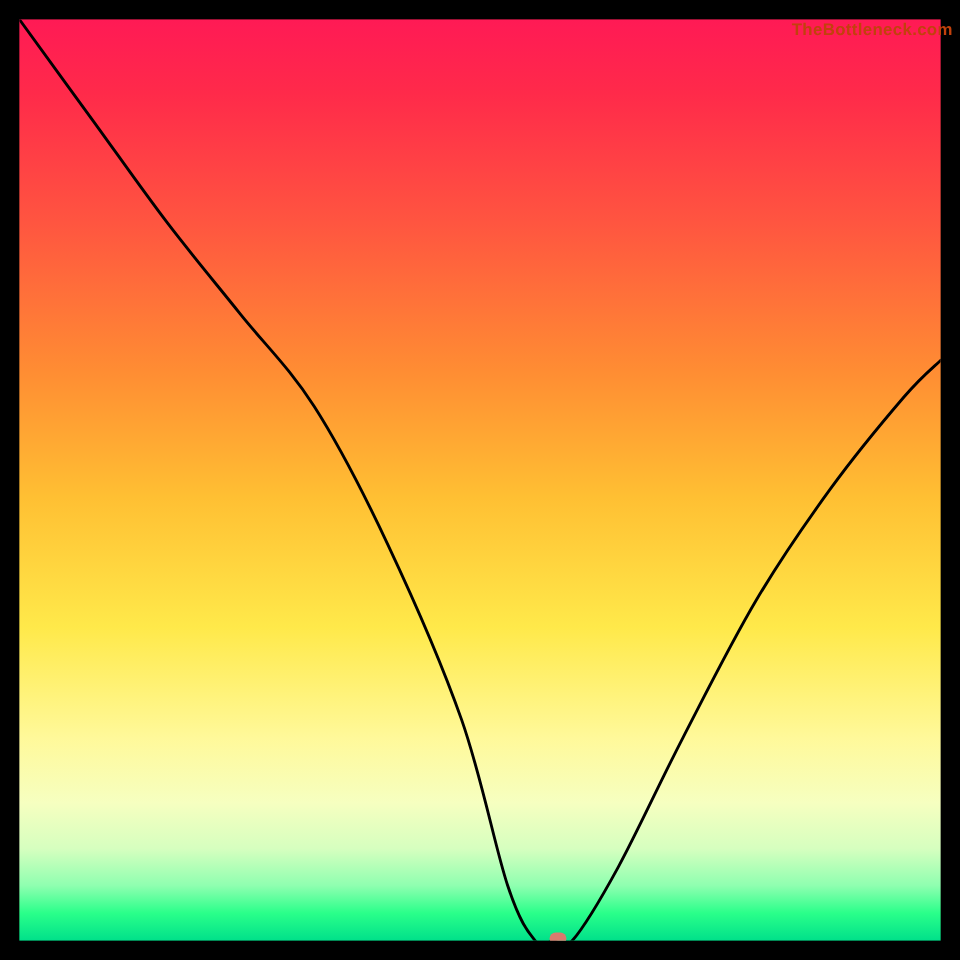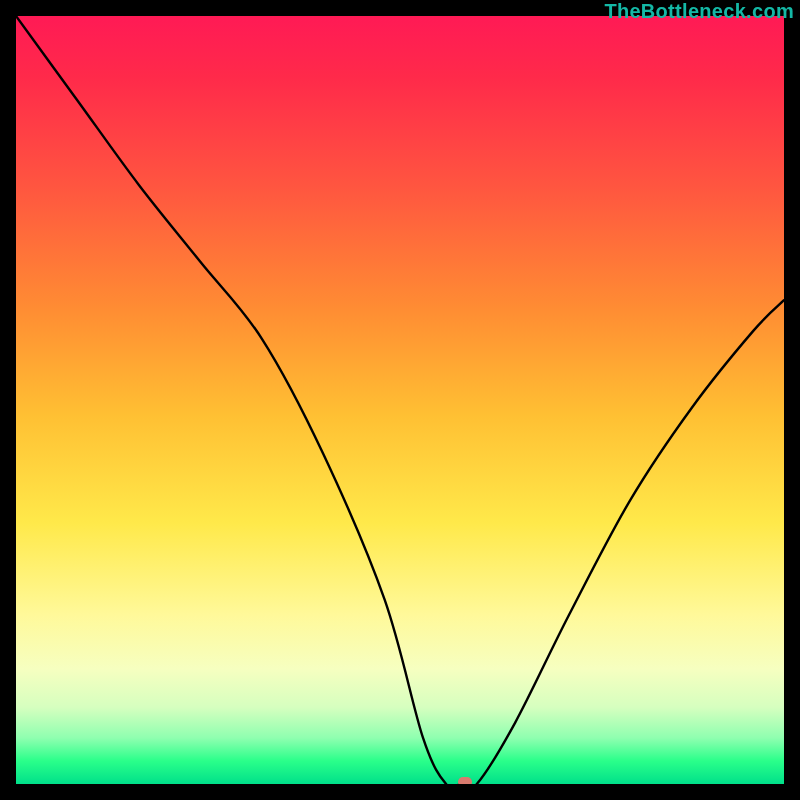--- a/index.html
+++ b/index.html
@@ -41,24 +41,24 @@
       #8fffb0 94%,
       #2aff8a 97%,
       #00e08a 100%);
   }
   .curve-layer {
     position: absolute;
     inset: 0;
   }
   .watermark {
     position: absolute;
-    top: 0;
+    top: 16px;
     right: 6px;
-    color: #14b8a6;
-    font-size: 20px;
+    color: #c2410c;
+    font-size: 14px;
     font-weight: 600;
     letter-spacing: 0.3px;
   }
   .dot {
     position: absolute;
     width: 14px;
     height: 10px;
     border-radius: 5px;
     background: #d87a6e;
     transform: translate(-50%, -50%);

